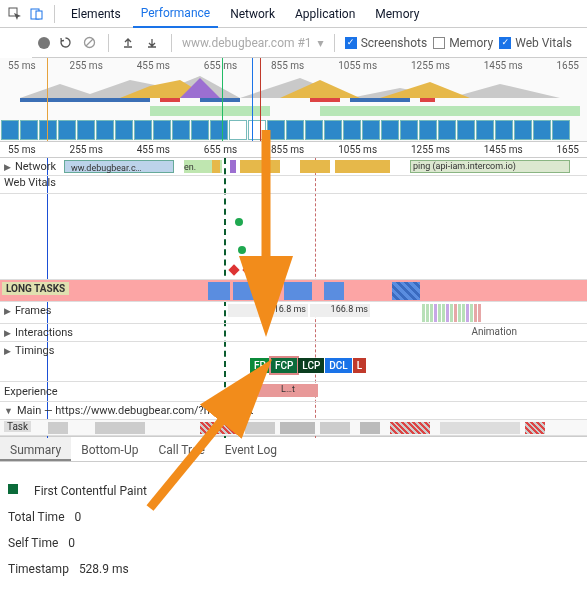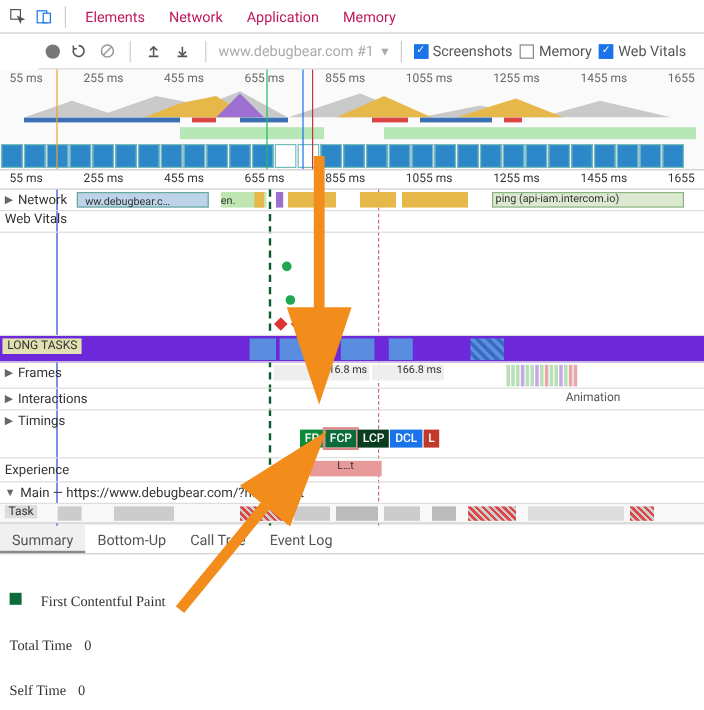--- a/index.html
+++ b/index.html
@@ -11,21 +11,21 @@
     height: 592px;
     background: #fff;
     overflow: hidden;
     position: relative;
   }
   .toolbar {
     display: flex; align-items: center; height: 28px;
     border-bottom: 1px solid #ccc; padding: 0 6px; gap: 4px;
   }
   .toolbar .tab {
-    padding: 6px 8px; color: #be185d;
+    padding: 6px 8px; color: #0f172a;
   }
   .toolbar .tab.active { color: #1a73e8; border-bottom: 2px solid #1a73e8; }
   .icon-btn { width: 18px; height: 18px; display:flex; align-items:center; justify-content:center; color:#555;}
   .sep { width:1px; height:18px; background:#ccc; margin:0 4px;}
   .row2 {
     display:flex; align-items:center; height:30px; border-bottom:1px solid #ccc;
     padding:0 6px; gap:6px; font-size:12px; color:#555;margin-left:32px;
   }
   .record-dot{width:12px;height:12px;border-radius:50%;background:#777;}
   .url {color:#aaa;}
@@ -42,29 +42,29 @@
   .ov-strip.net{top:40px;height:6px;}
   .ov-strip.green{top:48px;height:12px;}
   .ov-strip.frames{top:62px;height:20px;display:flex;gap:1px;padding:0 1px;}
   .frame-thumb{flex:0 0 18px;background:#2d88c9;border:1px solid #7bb;}
   .ruler{display:flex;justify-content:space-between;font-size:10px;color:#333;padding:2px 8px;height:16px;border-bottom:1px solid #ccc;}
   .tracks{position:relative;}
   .track{position:relative;border-bottom:1px solid #ddd;min-height:18px;font-size:11px;}
   .track-label{position:absolute;left:4px;top:2px;display:flex;align-items:center;gap:4px;color:#333;}
   .tri{font-size:9px;color:#666;}
   .track .bar{position:absolute;top:2px;height:13px;}
-  .long-tasks{background:#6d28d9;}
+  .long-tasks{background:#fca5a5;font-weight:bold;}
   .long-tasks-label{background:#e0e0b0;padding:1px 4px;font-size:10px;display:inline-block;margin:2px;}
   .timing-badge{display:inline-block;padding:2px 4px;color:#fff;font-size:10px;font-weight:500;margin-right:1px;}
   .vline{position:absolute;top:0;bottom:0;width:1px;}
   .bottom-tabs{display:flex;border-top:1px solid #ccc;border-bottom:1px solid #ccc;height:26px;align-items:stretch;}
   .bottom-tabs .btab{padding:6px 10px;color:#555;}
   .bottom-tabs .btab.active{background:#f0f0f0;border-bottom:2px solid #888;}
   .details{padding:10px 8px;font-size:12px;}
-  .details .row{margin:22px 0;display:flex;gap:10px;font-family:Liberation Serif, serif;}
+  .details .row{margin:12px 0;display:flex;gap:10px;}
   .details .sw{width:10px;height:10px;background:#0b6b3a;display:inline-block;margin-right:6px;}
   .arrow{position:absolute;pointer-events:none;}
   .webvitals-canvas{position:relative;height:86px;border-bottom:1px solid #ddd;}
   .dot{position:absolute;width:8px;height:8px;border-radius:50%;}
   .diamond{position:absolute;width:8px;height:8px;background:#d33;transform:rotate(45deg);}
   .anim-bar{position:absolute;display:flex;}
   .anim-seg{width:3px;height:18px;margin-right:1px;}
   .task-strip{position:relative;height:16px;background:#f8f8f8;border-bottom:1px solid #ddd;}
   .task-seg{position:absolute;top:2px;height:12px;}
   .thin{position:absolute;height:4px;}
@@ -80,20 +80,21 @@
       </svg>
   </span>
   <span class="icon-btn" style="color:#1a73e8;">
     <svg width="14" height="14" viewBox="0 0 14 14">
         <rect x="1" y="2" width="8" height="10" fill="none" stroke="#1a73e8"></rect>
         <rect x="6" y="4" width="6" height="8" fill="#fff" stroke="#1a73e8"></rect>
       </svg>
   </span>
   <span class="sep"></span>
   <span class="tab">Elements</span>
+  <span class="tab active">Performance</span>
   <span class="tab">Network</span>
   <span class="tab">Application</span>
   <span class="tab">Memory</span>
 </div>
 
 <div class="row2">
   <span class="record-dot"></span>
   <span class="icon-btn">
     <svg width="13" height="13" viewBox="0 0 13 13">
         <path d="M6.5 2 A4.5 4.5 0 1 1 2.3 5" fill="none" stroke="#555" stroke-width="1.3"></path>

